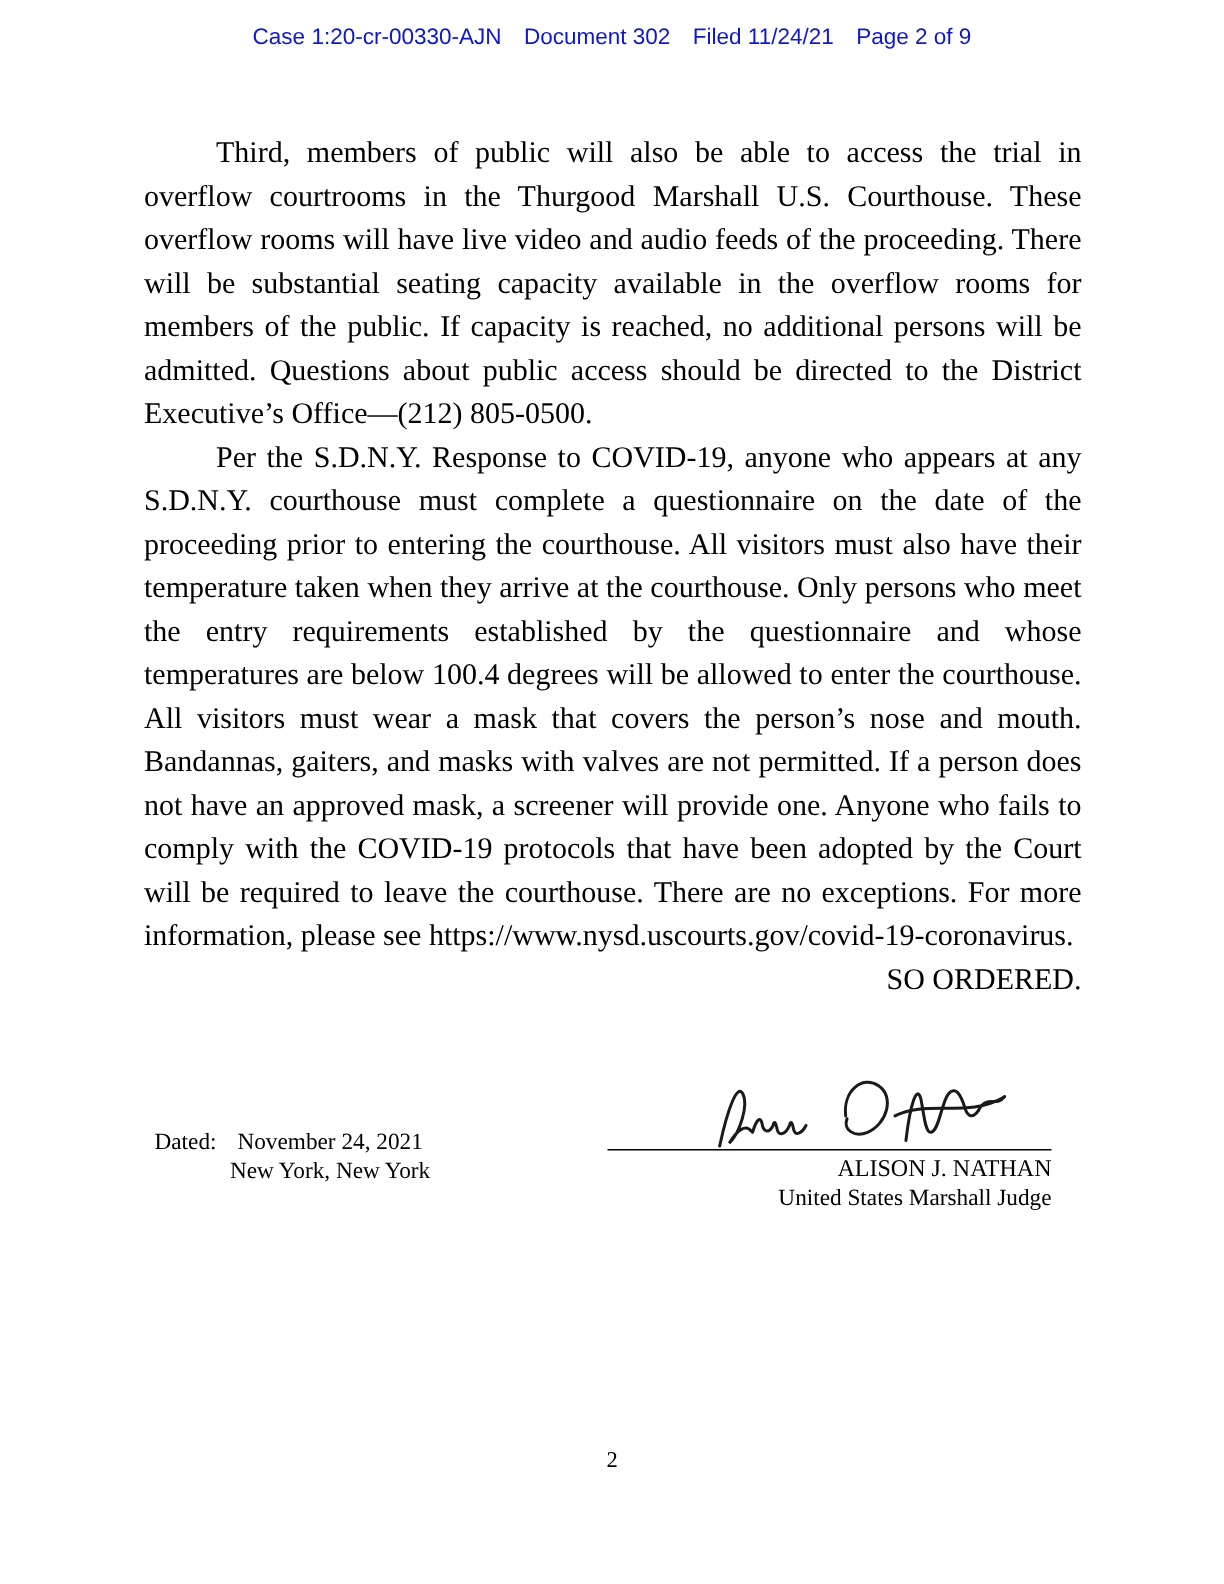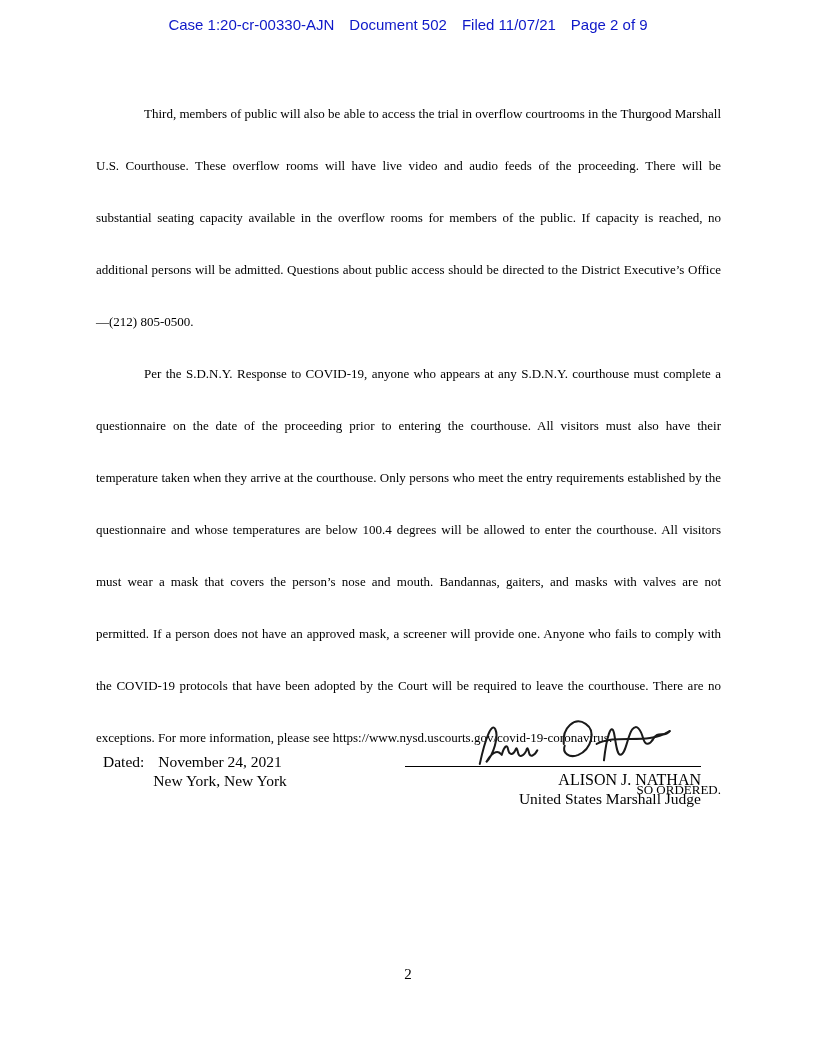--- a/index.html
+++ b/index.html
@@ -24,22 +24,22 @@
     font-family: "Liberation Sans", sans-serif;
     font-size: 15px;
     color: #0e18c8;
     white-space: nowrap;
   }
   .body-text {
     position: absolute;
     top: 88px;
     left: 96px;
     width: 625px;
-    font-size: 13px;
-    line-height: 52px;
+    font-size: 20px;
+    line-height: 29px;
     text-align: justify;
   }
   .body-text p {
     margin: 0;
     text-indent: 48px;
   }
   .body-text p.so-ordered {
     text-align: right;
   }
   .dated-block {
@@ -87,22 +87,22 @@
     font-size: 15px;
   }
 </style>
 </head>
 <body>
 
 <div class="page">
 
   <div class="ecf-header">
     <span>Case 1:20-cr-00330-AJN</span>
-    <span>Document 502</span>
-    <span>Filed 11/07/21</span>
+    <span>Document 302</span>
+    <span>Filed 11/24/21</span>
     <span>Page 2 of 9</span>
   </div>
 
   <div class="body-text">
     <p>Third, members of public will also be able to access the trial in overflow courtrooms in the Thurgood Marshall U.S. Courthouse.  These overflow rooms will have live video and audio feeds of the proceeding.  There will be substantial seating capacity available in the overflow rooms for members of the public.  If capacity is reached, no additional persons will be admitted. Questions about public access should be directed to the District Executive’s Office—(212) 805-0500.</p>
     <p>Per the S.D.N.Y. Response to COVID-19, anyone who appears at any S.D.N.Y. courthouse must complete a questionnaire on the date of the proceeding prior to entering the courthouse.  All visitors must also have their temperature taken when they arrive at the courthouse.  Only persons who meet the entry requirements established by the questionnaire and whose temperatures are below 100.4 degrees will be allowed to enter the courthouse.  All visitors must wear a mask that covers the person’s nose and mouth.  Bandannas, gaiters, and masks with valves are not permitted.  If a person does not have an approved mask, a screener will provide one. Anyone who fails to comply with the COVID-19 protocols that have been adopted by the Court will be required to leave the courthouse.  There are no exceptions. For more information, please see https://www.nysd.uscourts.gov/covid-19-coronavirus.</p>
     <p class="so-ordered">SO ORDERED.</p>
   </div>
 
   <div class="dated-block">

